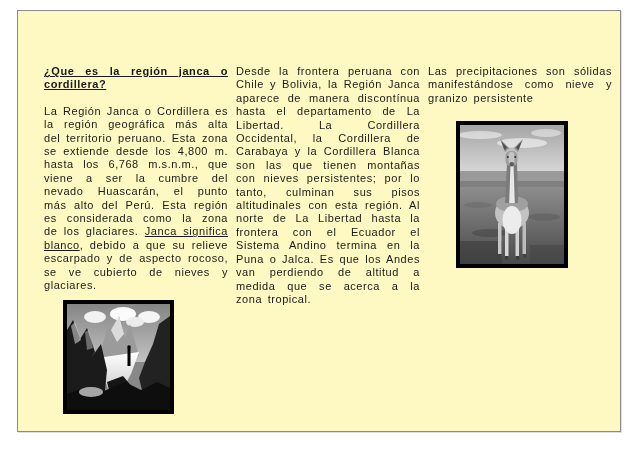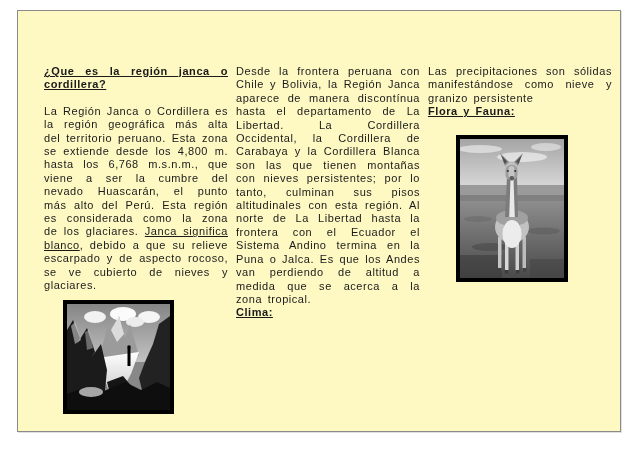--- a/index.html
+++ b/index.html
@@ -71,26 +71,24 @@
           <polygon points="0,106 0,90 16,84 30,90 44,84 58,78 74,86 90,78 103,84 103,106" fill="#0e0e0e"></polygon>
           <ellipse cx="24" cy="88" rx="12" ry="5" fill="#a6a6a6"></ellipse>
           <rect x="60.5" y="44" width="3" height="18" fill="#000000"></rect>
           <circle cx="62" cy="43" r="1.8" fill="#000000"></circle>
         </svg>
       </div>
     </div>
 
     <div class="col">
       <p>Desde la frontera peruana con Chile y Bolivia, la Región Janca aparece de manera discontínua hasta el departamento de La Libertad. La Cordillera Occidental, la Cordillera de Carabaya y la Cordillera Blanca son las que tienen montañas con nieves persistentes; por lo tanto, culminan sus pisos altitudinales con esta región. Al norte de La Libertad hasta la frontera con el Ecuador el Sistema Andino termina en la Puna o Jalca. Es que los Andes van perdiendo de altitud a medida que se acerca a la zona tropical.</p>
-      <h3 class="tight" style="margin-bottom:13px;">Clima:</h3>
     </div>
 
     <div class="col">
       <p>Las precipitaciones son sólidas manifestándose como nieve y granizo persistente</p>
-      <h3 class="tight">Flora y Fauna:</h3>
 
       <div class="photo vicuna">
         <svg width="104" height="139" viewBox="0 0 104 139" preserveAspectRatio="none">
           <defs>
             <linearGradient id="vsky" x1="0" y1="0" x2="0" y2="1">
               <stop offset="0" stop-color="#a5a5a5"></stop>
                 <stop offset="1" stop-color="#dedede"></stop>
             </linearGradient>
             <linearGradient id="vgnd" x1="0" y1="0" x2="0" y2="1">
               <stop offset="0" stop-color="#8d8d8d"></stop>

